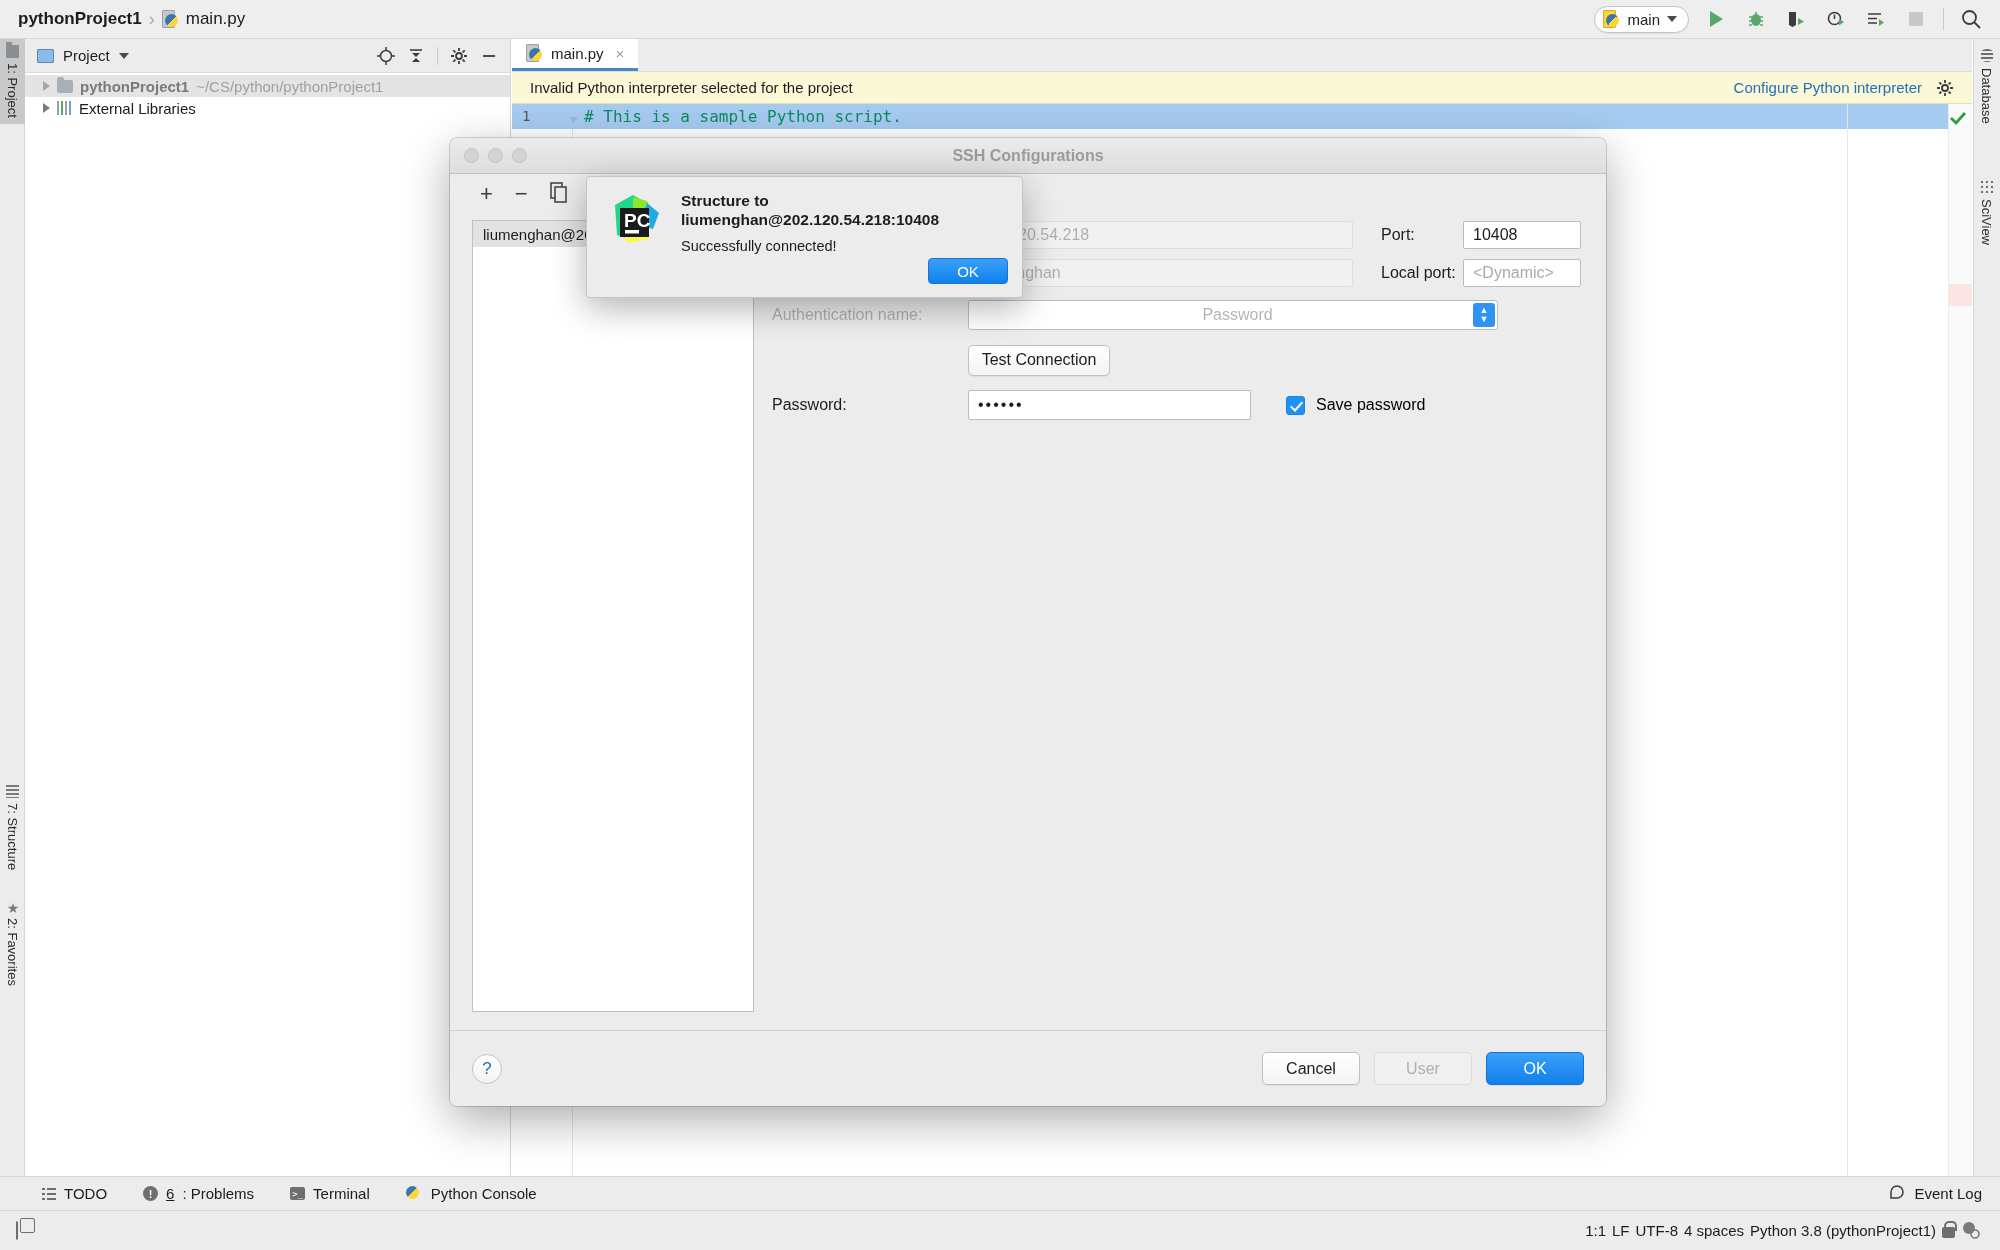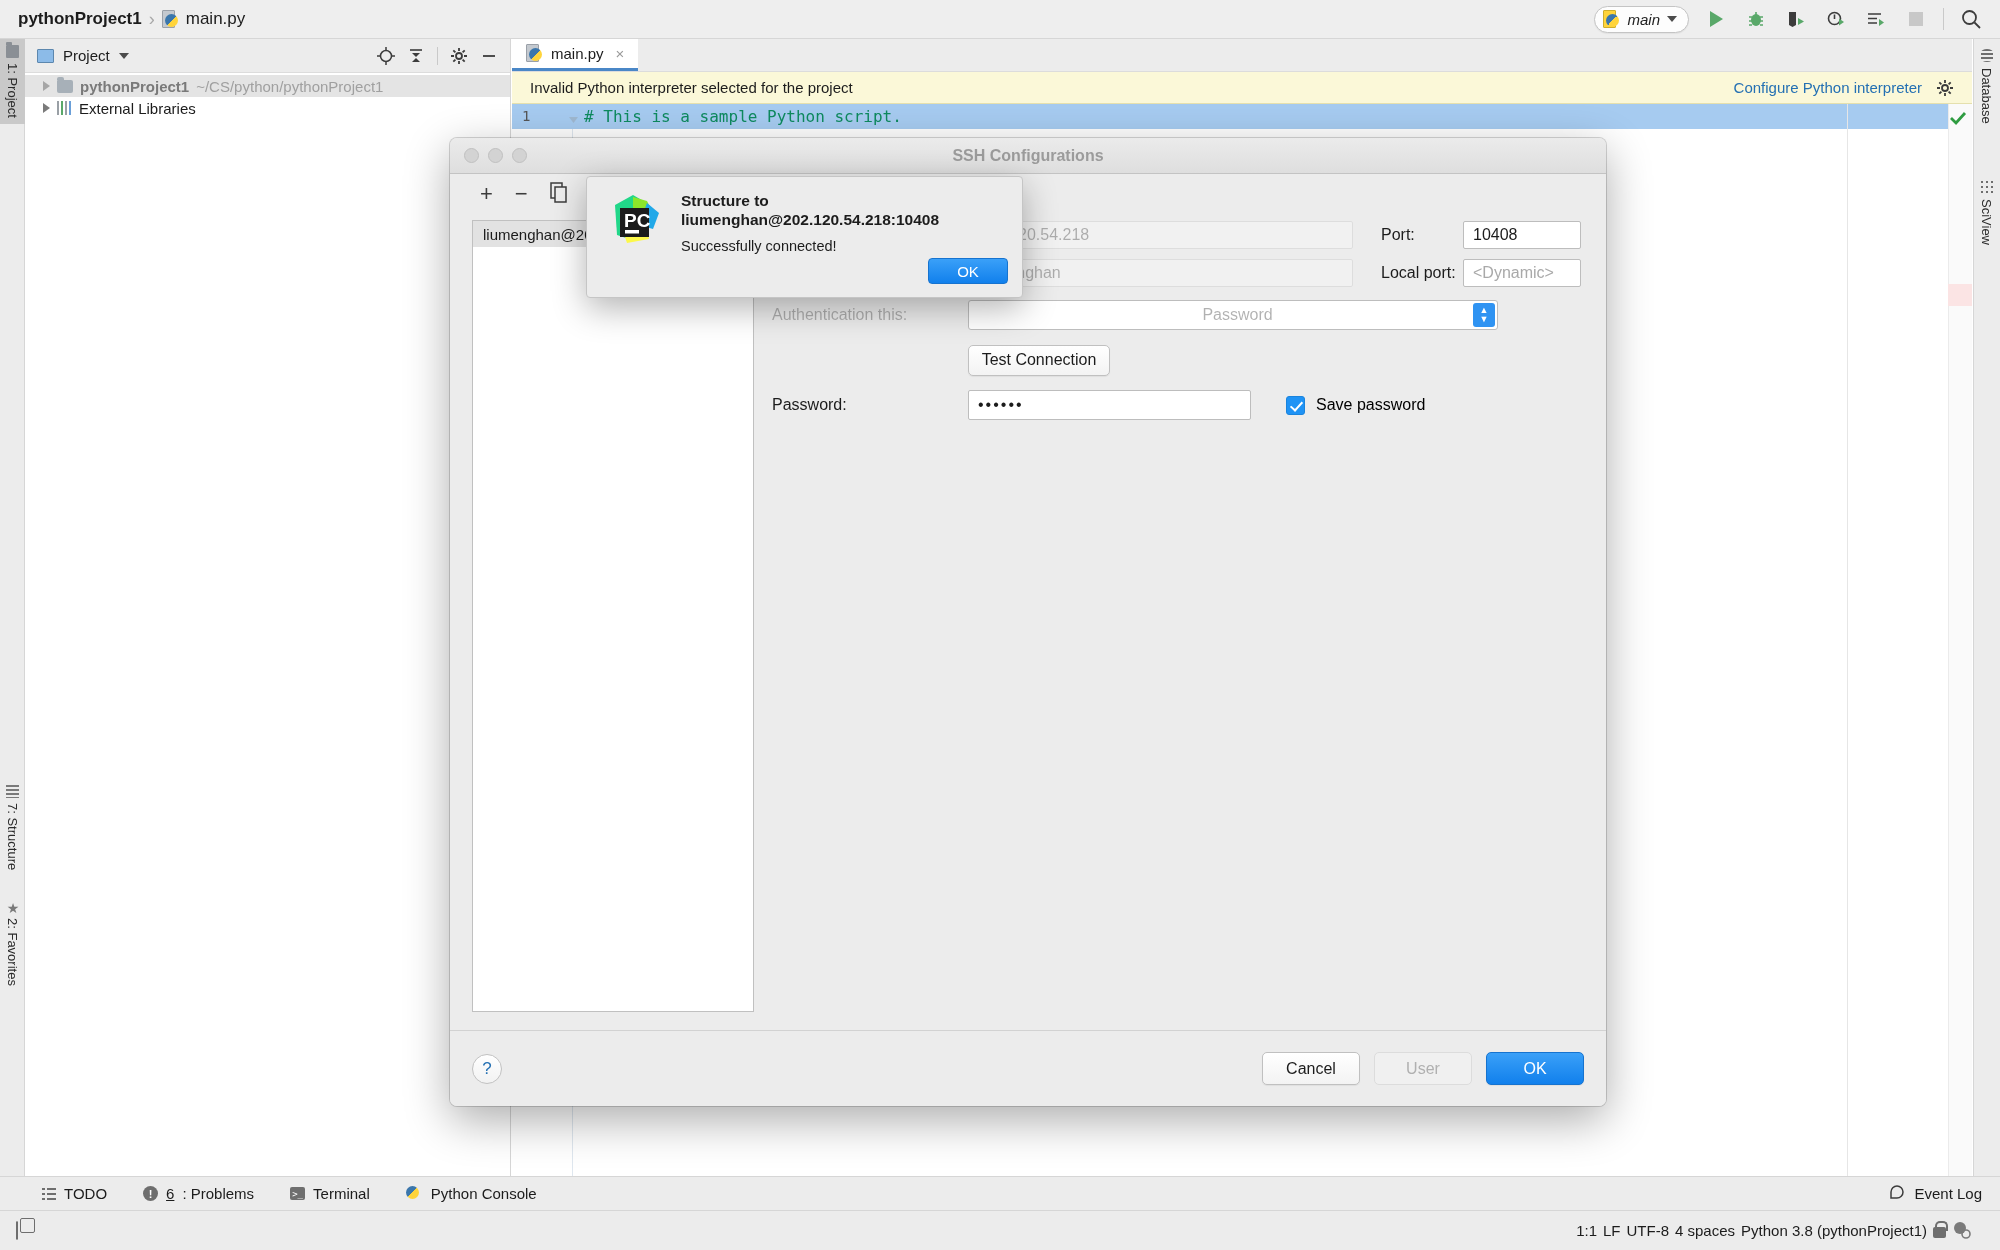--- a/index.html
+++ b/index.html
@@ -34,21 +34,21 @@
     position: absolute; left: 3px; top: 4px; width: 13px; height: 13px;
     border-radius: 50%;
     background: linear-gradient(135deg,#3b76ab 0 50%, #ffd43b 50% 100%);
   }
   .toolbar-right {
     margin-left: auto; display: flex; align-items: center; gap: 14px; padding-right: 16px;
   }
   .runconfig {
     display: flex; align-items: center; gap: 7px;
     background: #fdfdfd; border: 1px solid #c4c4c4; border-radius: 14px;
-    height: 27px; padding: 0 11px 0 8px; box-shadow: 0 1px 1px rgba(0,0,0,.05); font-style: italic;
+    height: 27px; padding: 0 11px 0 8px; box-shadow: 0 1px 1px rgba(0,0,0,.05);
   }
   .runconfig .label { font-size: 15px; color: #222; }
   .caret-dn {
     width: 0; height: 0; border-left: 5px solid transparent;
     border-right: 5px solid transparent; border-top: 6px solid #4b4b4b;
   }
   .tbtn { width: 26px; height: 26px; display: flex; align-items: center; justify-content: center; }
   .tri-green { width:0;height:0;border-left:13px solid #59a869;border-top:8px solid transparent;border-bottom:8px solid transparent; }
   .sepv { width: 1px; height: 22px; background: #c9c9c9; }
 
@@ -173,21 +173,21 @@
 
   
   .statusbar {
     position: absolute; left: 0; bottom: 0; width: 2000px; height: 40px;
     background: #ececec; border-top: 1px solid #d6d6d6;
     display: flex; align-items: center;
   }
   .status-left { padding-left: 16px; }
   .sq-ico { width: 16px; height: 16px; border: 1.5px solid #6e6e6e; border-radius: 2px; position: relative; }
   .sq-ico:before { content:''; position:absolute; left:3px; top:-4px; width:13px; height:13px; border:1.5px solid #6e6e6e; border-radius:2px; background:#ececec; }
-  .status-right { margin-left: auto; display: flex; align-items: center; gap: 6px; padding-right: 29px; font-size: 15px; color: #1c1c1c; }
+  .status-right { margin-left: auto; display: flex; align-items: center; gap: 6px; padding-right: 20px; font-size: 15px; color: #1c1c1c; }
   .lock-ico { width:13px;height:11px;background:#6e6e6e;border-radius:2px;position:relative;margin-top:4px; }
   .lock-ico:before { content:'';position:absolute;left:2px;top:-6px;width:9px;height:8px;border:2px solid #6e6e6e;border-bottom:none;border-radius:5px 5px 0 0; }
 
   
   .dlg {
     position: absolute; left: 450px; top: 138px; width: 1156px; height: 968px;
     background: #ececec; border-radius: 7px;
     box-shadow: 0 14px 46px rgba(0,0,0,.33), 0 0 0 1px rgba(0,0,0,.16);
     overflow: hidden;
   }
@@ -509,21 +509,21 @@
         </div>
 
         <div class="frow">
           <span class="flabel faded">User name:</span>
           <span class="finput faded" style="width:385px">liumenghan</span>
           <span class="flabel" style="width:110px;padding-left:28px">Local port:</span>
           <span class="finput ph" style="width:118px">&lt;Dynamic&gt;</span>
         </div>
 
         <div class="frow" style="height:46px">
-          <span class="flabel faded">Authentication this:</span>
+          <span class="flabel faded">Authentication name:</span>
           <span class="combo" style="width:530px">
             <span class="faded" style="padding-left:9px;font-size:16px">Password</span>
             <span class="stepper">
                 <span>▲</span>
                 <span>▼</span>
               </span>
           </span>
         </div>
 
         <div class="frow" style="height:44px">

